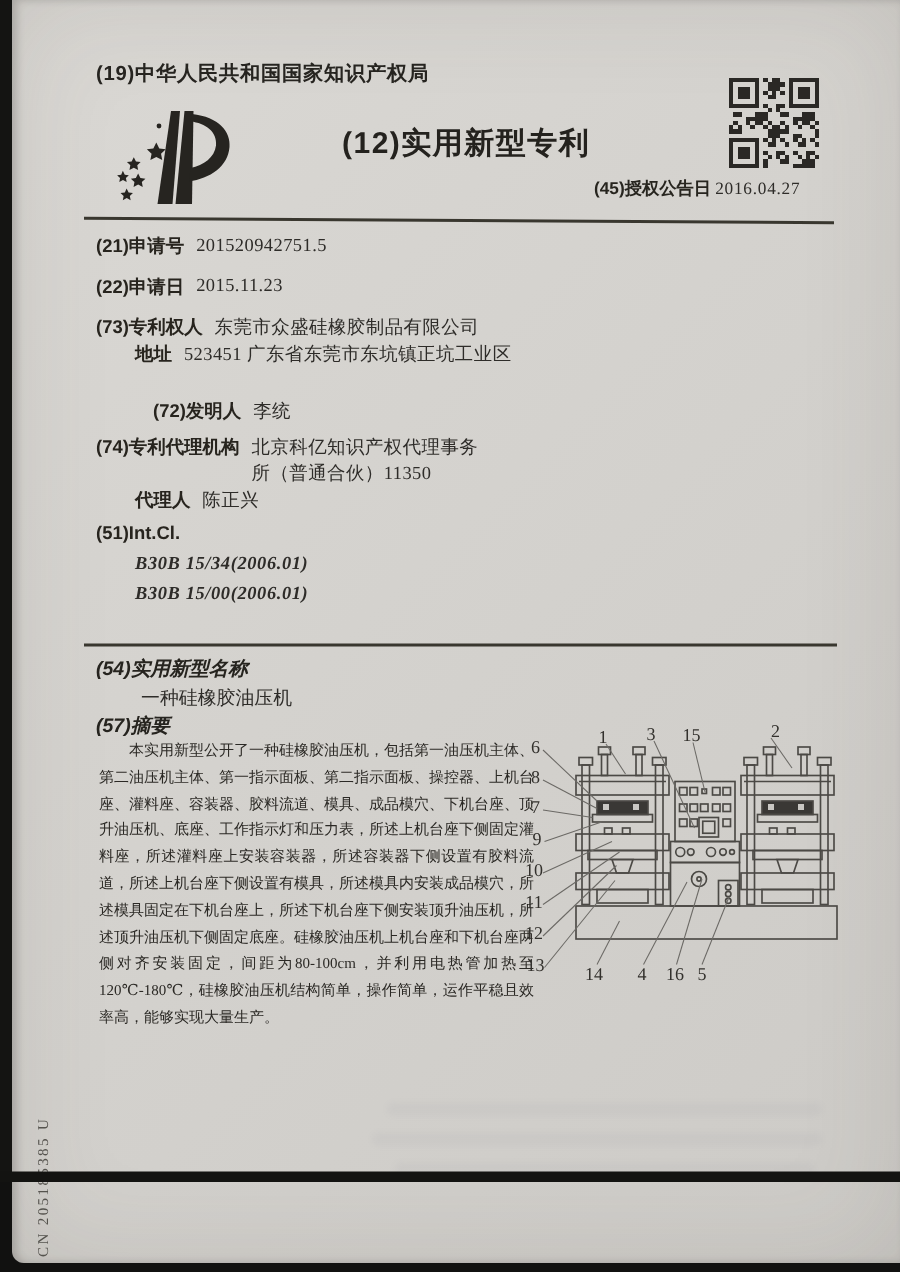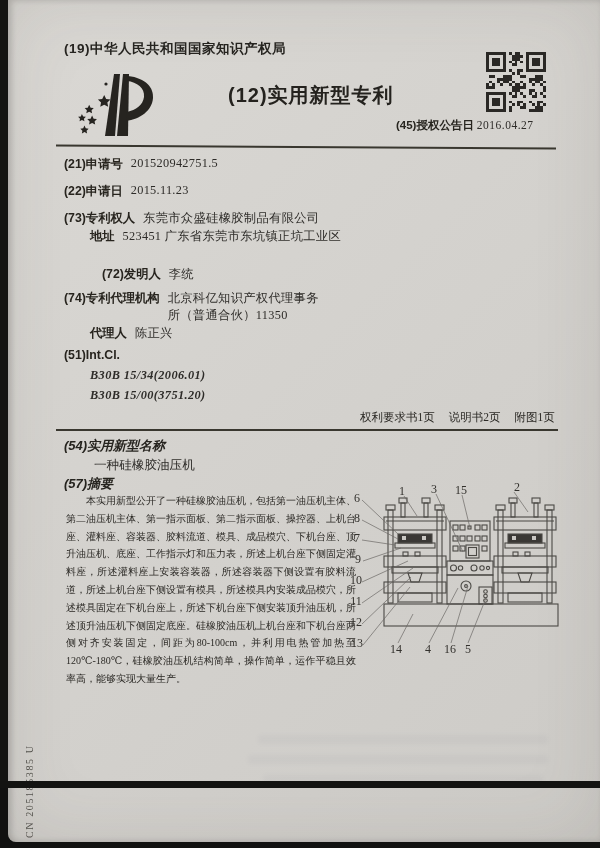--- a/index.html
+++ b/index.html
@@ -245,26 +245,23 @@
         <span class="val wrapval" style="width:154px;">北京科亿知识产权代理事务所（普通合伙）11350</span>
       </div>
       <div class="row" style="left:30px; top:173px;">
         <span class="lbl">代理人</span>
         <span class="val">陈正兴</span>
       </div>
       <div class="row" style="left:4px; top:196px;">
         <span class="lbl">(51)Int.Cl.</span>
       </div>
       <div class="row italic" style="left:30px; top:216px;">B30B 15/34(2006.01)</div>
-      <div class="row italic" style="left:30px; top:236px;">B30B 15/00(3751.20)</div>
+      <div class="row italic" style="left:30px; top:236px;">B30B 15/00(2006.01)</div>
     </div>
 
-    <div class="abs pages-info">
-      <span>权利要求书1页</span><span>说明书2页</span><span>附图1页</span>
-    </div>
 
     <div class="abs hr2"></div>
 
     <div class="abs sec-label s54">(54)实用新型名称</div>
     <div class="abs invention-title">一种硅橡胶油压机</div>
     <div class="abs sec-label s57">(57)摘要</div>
     <div class="abs abstract">本实用新型公开了一种硅橡胶油压机，包括第一油压机主体、第二油压机主体、第一指示面板、第二指示面板、操控器、上机台座、灌料座、容装器、胶料流道、模具、成品模穴、下机台座、顶升油压机、底座、工作指示灯和压力表，所述上机台座下侧固定灌料座，所述灌料座上安装容装器，所述容装器下侧设置有胶料流道，所述上机台座下侧设置有模具，所述模具内安装成品模穴，所述模具固定在下机台座上，所述下机台座下侧安装顶升油压机，所述顶升油压机下侧固定底座。硅橡胶油压机上机台座和下机台座两侧对齐安装固定，间距为80-100cm，并利用电热管加热至120℃-180℃，硅橡胶油压机结构简单，操作简单，运作平稳且效率高，能够实现大量生产。</div>
 
     <div class="abs figure">
       <svg viewBox="0 0 248 198">

